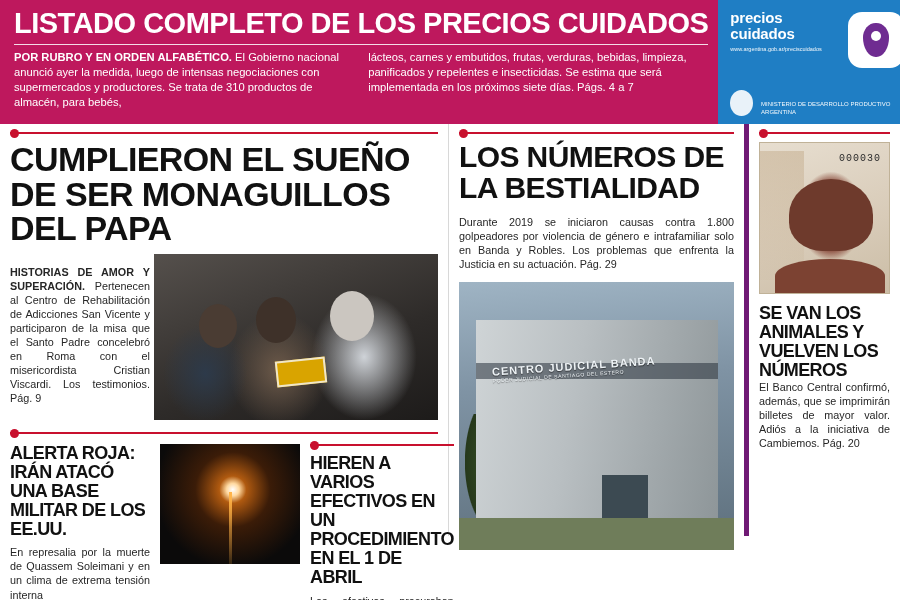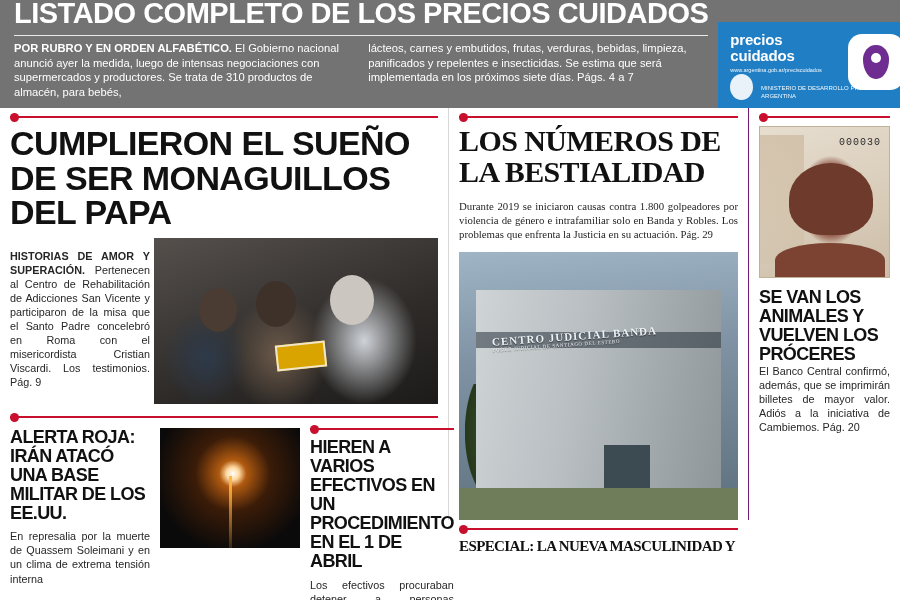--- a/index.html
+++ b/index.html
@@ -9,24 +9,23 @@
     background: #ffffff;
     font-family: "Liberation Sans", sans-serif;
     color: #1a1a1a;
     overflow: hidden;
     position: relative;
   }
 
   
   .banner {
     display: flex;
-    height: 108px;
-    background: #737373;
+    height: 124px;
+    background: #be185d;
     color: #ffffff;
-    align-items: flex-end;
   }
   .banner-left {
     flex: 1 1 auto;
     padding: 6px 10px 8px 14px;
     display: flex;
     flex-direction: column;
   }
   .banner-title {
     font-family: "Liberation Sans", sans-serif;
     font-weight: bold;
@@ -109,21 +108,21 @@
   }
   .pc-foot .bars { line-height: 1.25; opacity: .95; }
 
   
   .page {
     display: flex;
     height: 412px;
     padding: 0;
   }
   .col-left   { width: 449px; flex: 0 0 449px; border-right: 1px solid #d8d8d8; }
-  .col-mid    { width: 300px; flex: 0 0 300px; border-right: 1px solid #701a75; font-family: Liberation Serif, serif; }
+  .col-mid    { width: 300px; flex: 0 0 300px; border-right: 5px solid #701a75; }
   .col-right  { width: 150px; flex: 1 1 auto; }
 
   .pad { padding: 8px 10px 0 10px; }
 
   .dotrule {
     position: relative;
     border-top: 2px solid #c8102e;
     margin: 0 0 8px 0;
   }
   .dotrule:before {
@@ -387,36 +386,32 @@
       <div class="bldg"></div>
       <div class="stripe"></div>
       <div class="sign">
         <span>CENTRO JUDICIAL BANDA</span>
         <small>PODER JUDICIAL DE SANTIAGO DEL ESTERO</small>
       </div>
       <div class="door"></div>
       <div class="grass"></div>
     </div>
 
-    <div class="special">
-      <div class="dotrule"></div>
-      <h2 class="headline h-xsmall">ESPECIAL: LA NUEVA MASCULINIDAD Y</h2>
-    </div>
   </div>
 
   <div class="col-right pad">
     <div class="dotrule"></div>
     <div class="bill">
       <div class="band"></div>
       <div class="serial">000030</div>
       <div class="face"></div>
       <div class="hair"></div>
       <div class="shoulder"></div>
     </div>
 
     <div class="right-block">
-      <h2 class="headline h-small">SE VAN LOS ANIMALES Y VUELVEN LOS PRÓCERES</h2>
+      <h2 class="headline h-small">SE VAN LOS ANIMALES Y VUELVEN LOS NÚMEROS</h2>
       <p class="body-text" style="margin-top:0">El Banco Central confirmó, además, que se imprimirán billetes de mayor valor. Adiós a la iniciativa de Cambiemos. Pág. 20</p>
     </div>
 
   </div>
 
 </div>
 
 </body></html>

